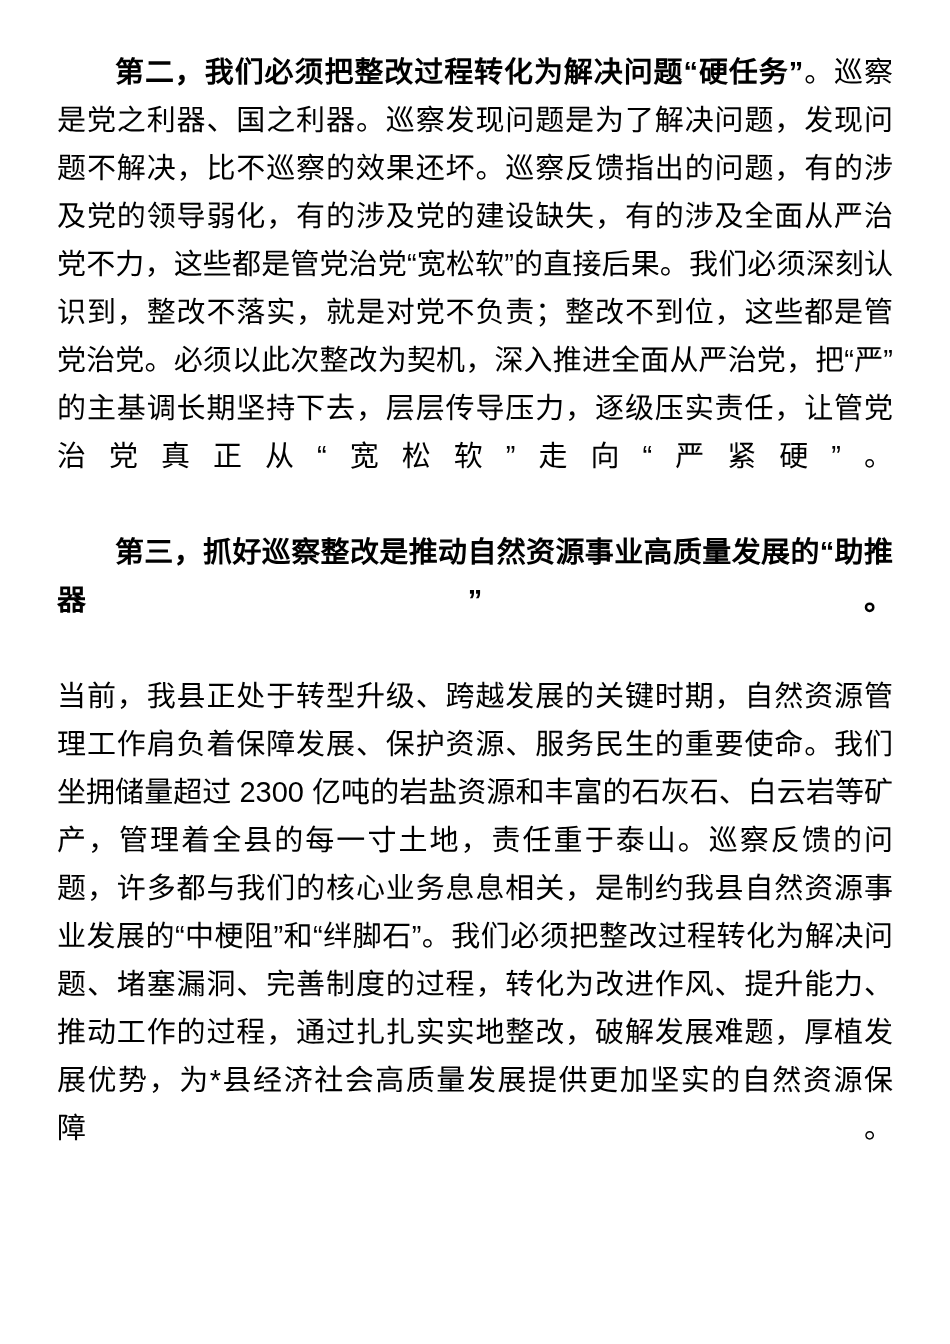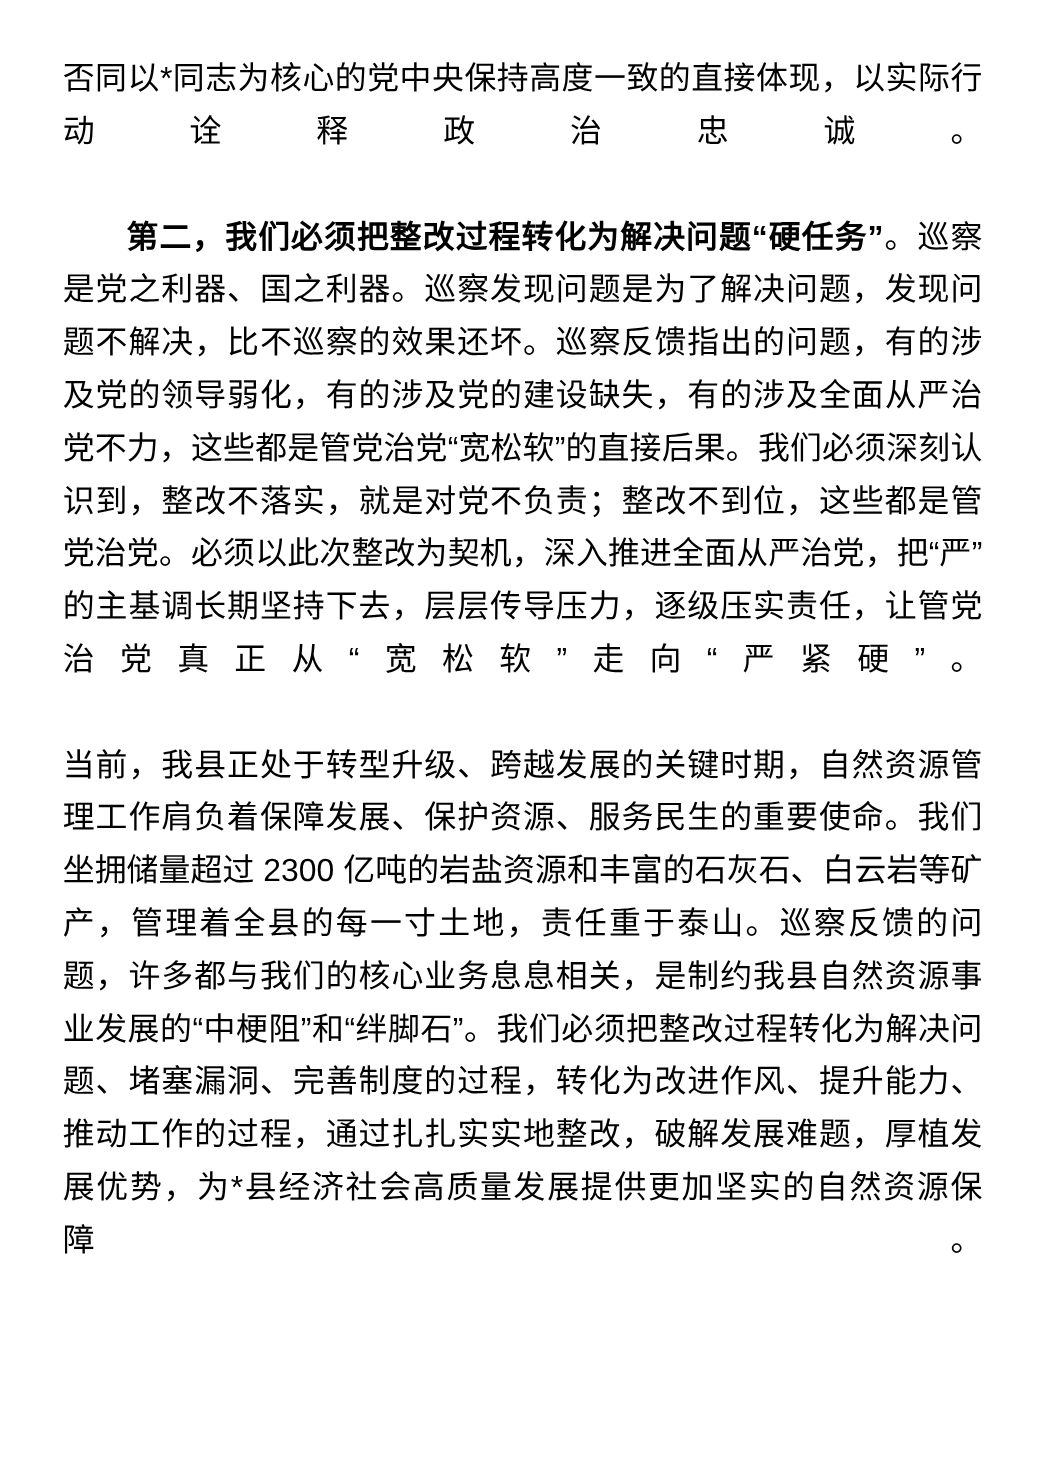--- a/index.html
+++ b/index.html
@@ -52,27 +52,27 @@
     display: inline-block;
     width: 100%;
   }
 </style>
 </head>
 <body>
 
 <div class="page">
   <div class="content">
 
-    <p class="para">
-      <span>否同以*同志为核心的党中央保持高度一致的直接体现，以实际行动诠释政治忠诚。</span>
-    </p>
 
     <p class="para indent">
       <span class="lead-bold">第二，我们必须把整改过程转化为解决问题“硬任务”</span><span>。巡察是党之利器、国之利器。巡察发现问题是为了解决问题，发现问题不解决，比不巡察的效果还坏。巡察反馈指出的问题，有的涉及党的领导弱化，有的涉及党的建设缺失，有的涉及全面从严治党不力，这些都是管党治党“宽松软”的直接后果。我们必须深刻认识到，整改不落实，就是对党不负责；整改不到位，这些都是管党治党。必须以此次整改为契机，深入推进全面从严治党，把“严”的主基调长期坚持下去，层层传导压力，逐级压实责任，让管党治党真正从“宽松软”走向“严紧硬”。</span>
     </p>
 
+    <p class="para indent all-bold">
+      <span>第三，抓好巡察整改是推动自然资源事业高质量发展的“助推器”。</span>
+    </p>
 
     <p class="para">
       <span>当前，我县正处于转型升级、跨越发展的关键时期，自然资源管理工作肩负着保障发展、保护资源、服务民生的重要使命。我们坐拥储量超过 2300 亿吨的岩盐资源和丰富的石灰石、白云岩等矿产，管理着全县的每一寸土地，责任重于泰山。巡察反馈的问题，许多都与我们的核心业务息息相关，是制约我县自然资源事业发展的“中梗阻”和“绊脚石”。我们必须把整改过程转化为解决问题、堵塞漏洞、完善制度的过程，转化为改进作风、提升能力、推动工作的过程，通过扎扎实实地整改，破解发展难题，厚植发展优势，为*县经济社会高质量发展提供更加坚实的自然资源保障。</span>
     </p>
 
   </div>
 </div>
 
 </body></html>

